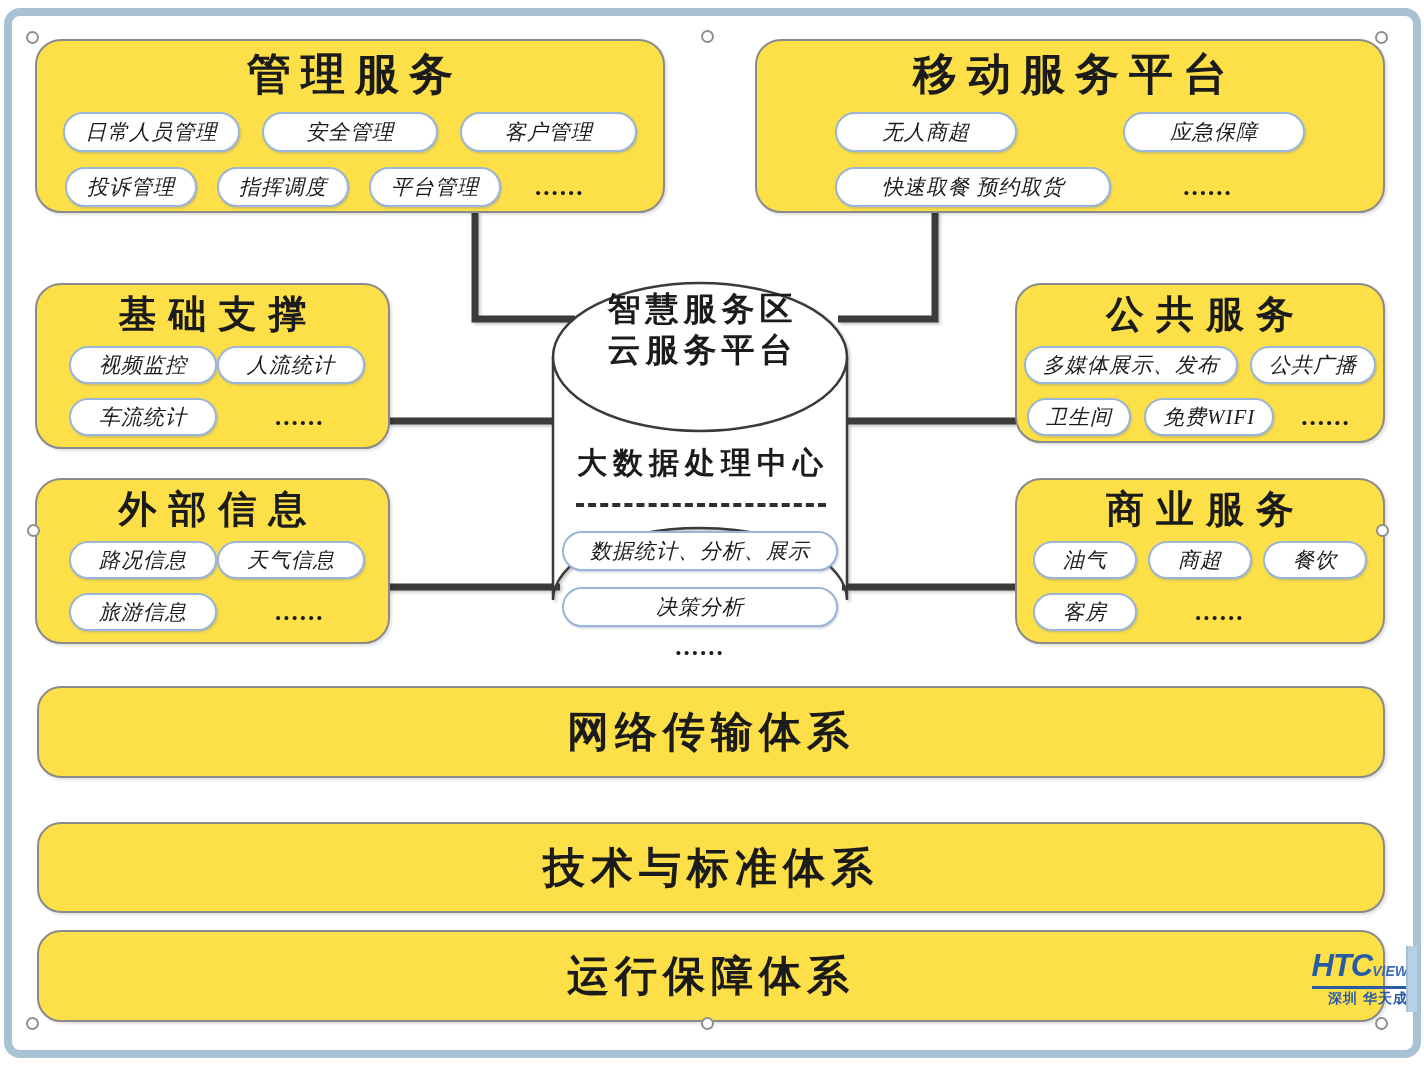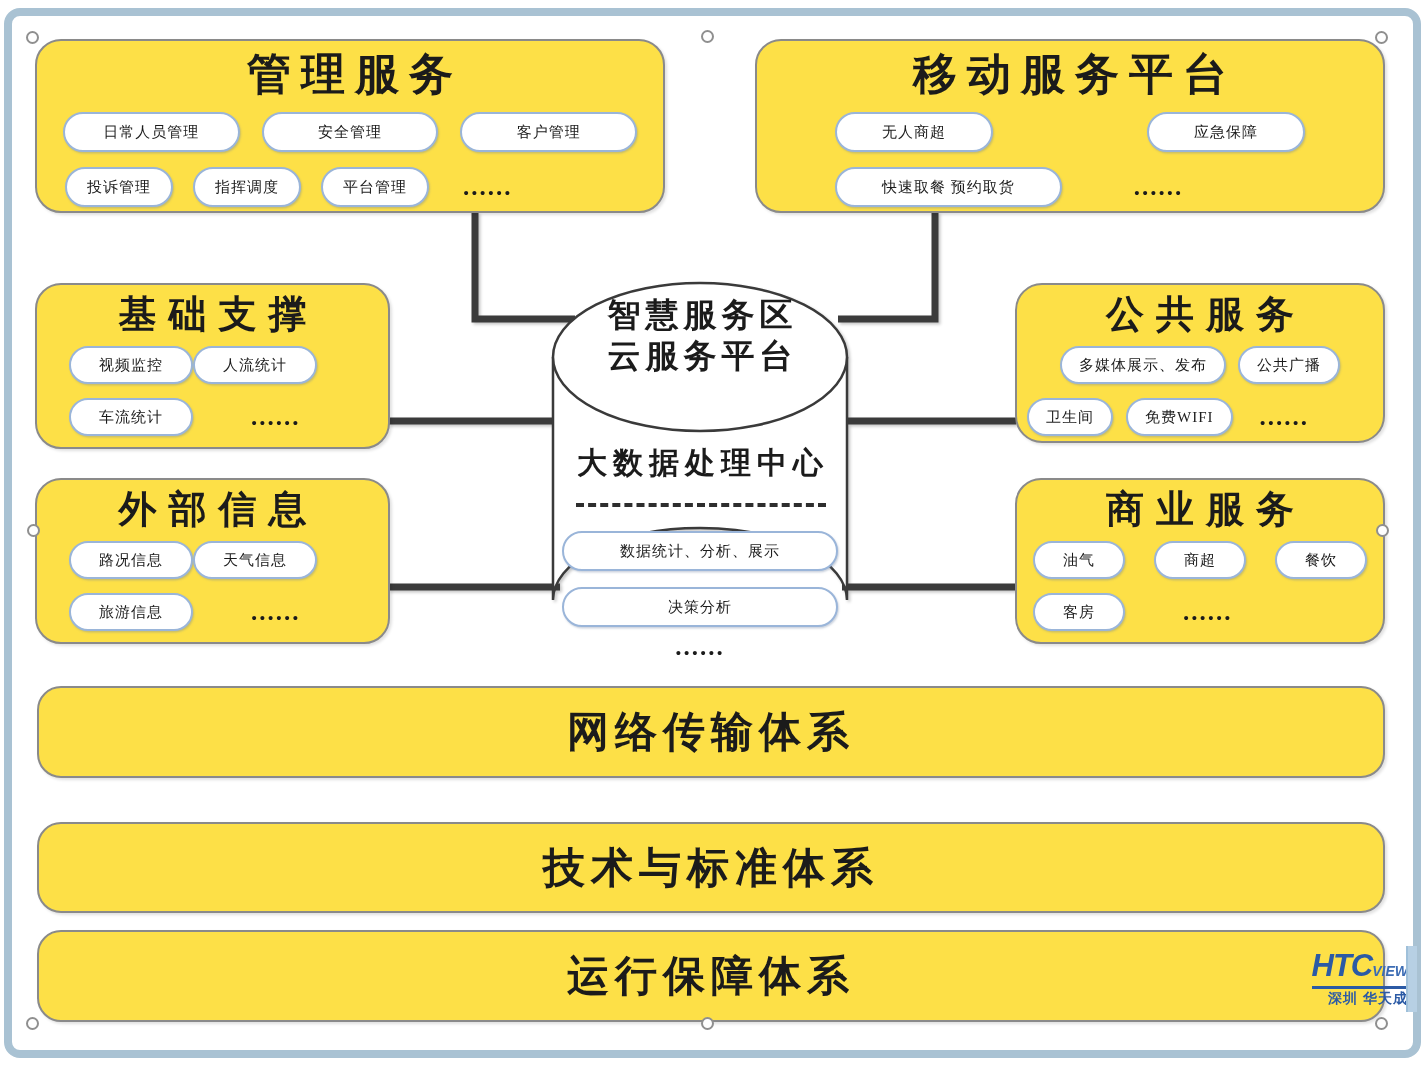--- a/index.html
+++ b/index.html
@@ -7,23 +7,23 @@
          font-family:"Liberation Serif","DejaVu Serif",serif;color:#1b1b1b;}
   .frame{position:absolute;left:4px;top:8px;right:3px;bottom:7px;border:8px solid #a9c2d3;
          border-radius:16px;pointer-events:none;z-index:9;}
   .lines{position:absolute;left:0;top:0;z-index:1;filter:drop-shadow(2px 2px 1.5px rgba(0,0,0,0.22));}
   .box{position:absolute;background:#fde047;border:2px solid #8a8a8a;border-radius:26px;
        box-shadow:2px 2px 3px rgba(0,0,0,0.12);z-index:2;box-sizing:border-box;}
   .box-title{text-align:center;font-weight:bold;white-space:nowrap;}
   .t-big{font-size:44px;line-height:50px;padding-top:9px;letter-spacing:10px;text-indent:10px;}
   .t-side{font-size:38px;line-height:44px;padding-top:7px;letter-spacing:12px;text-indent:12px;}
   .row{display:flex;align-items:center;}
-  .pill{background:#fff;border:2px solid #9ab5d9;border-radius:22px;font-size:15px;letter-spacing:1px;
+  .pill{background:#fff;border:2px solid #9ab5d9;border-radius:22px;font-size:21px;letter-spacing:1px;
         white-space:nowrap;display:flex;align-items:center;justify-content:center;height:40px;
-        box-shadow:1px 1.5px 2px rgba(110,130,160,0.35);box-sizing:border-box;padding:0 20px;}
+        box-shadow:1px 1.5px 2px rgba(110,130,160,0.35);box-sizing:border-box;padding:0 20px;font-style:italic;}
   .pill-sm{height:38px;}
   .dots{font-size:25px;font-weight:bold;letter-spacing:2px;white-space:nowrap;}
   
   .r-mgmt1{margin-top:12px;padding:0 26px;gap:22px;}
   .r-mgmt1 .pill{flex:1;}
   .r-mgmt2{margin-top:15px;padding:0 28px;gap:20px;}
   .r-mob1{margin-top:12px;padding:0 78px;justify-content:space-between;}
   .r-mob1 .pill{padding:0 45px;}
   .r-mob2{margin-top:15px;padding:0 78px;gap:72px;}
   .r-mob2 .pill{padding:0 45px;}
@@ -121,21 +121,21 @@
     <div class="row r-s1">
       <span class="pill pill-sm">路况信息</span>
       <span class="pill pill-sm">天气信息</span>
     </div>
     <div class="row r-s2">
       <span class="pill pill-sm">旅游信息</span>
       <span class="dots">......</span>
     </div>
   </div>
 
-  <div class="box" style="left:1015px;top:283px;width:370px;height:160px;border-radius:27px;">
+  <div class="box" style="left:1015px;top:283px;width:370px;height:160px;">
     <div class="box-title t-side">公共服务</div>
     <div class="row r-pub1">
       <span class="pill pill-sm">多媒体展示、发布</span>
       <span class="pill pill-sm">公共广播</span>
     </div>
     <div class="row r-pub2">
       <span class="pill pill-sm">卫生间</span>
       <span class="pill pill-sm">免费WIFI</span>
       <span class="dots" style="margin-left:14px;">......</span>
     </div>
@@ -147,21 +147,21 @@
       <span class="pill pill-sm">油气</span>
       <span class="pill pill-sm">商超</span>
       <span class="pill pill-sm">餐饮</span>
     </div>
     <div class="row r-bus2">
       <span class="pill pill-sm">客房</span>
       <span class="dots">......</span>
     </div>
   </div>
 
-  <div class="cyl-text" style="top:295px;">
+  <div class="cyl-text" style="top:289px;">
     <div class="cyl-title">智慧服务区</div>
     <div class="cyl-title">云服务平台</div>
   </div>
   <div class="cyl-text cyl-sub" style="top:443px;">大数据处理中心</div>
   <div class="cyl-dash"></div>
   <div class="pill cyl-pill" style="top:531px;">数据统计、分析、展示</div>
   <div class="pill cyl-pill" style="top:587px;">决策分析</div>
   <div class="cyl-text dots" style="top:633px;">......</div>
 
   <div class="box layer" style="left:37px;top:686px;width:1348px;height:92px;">

